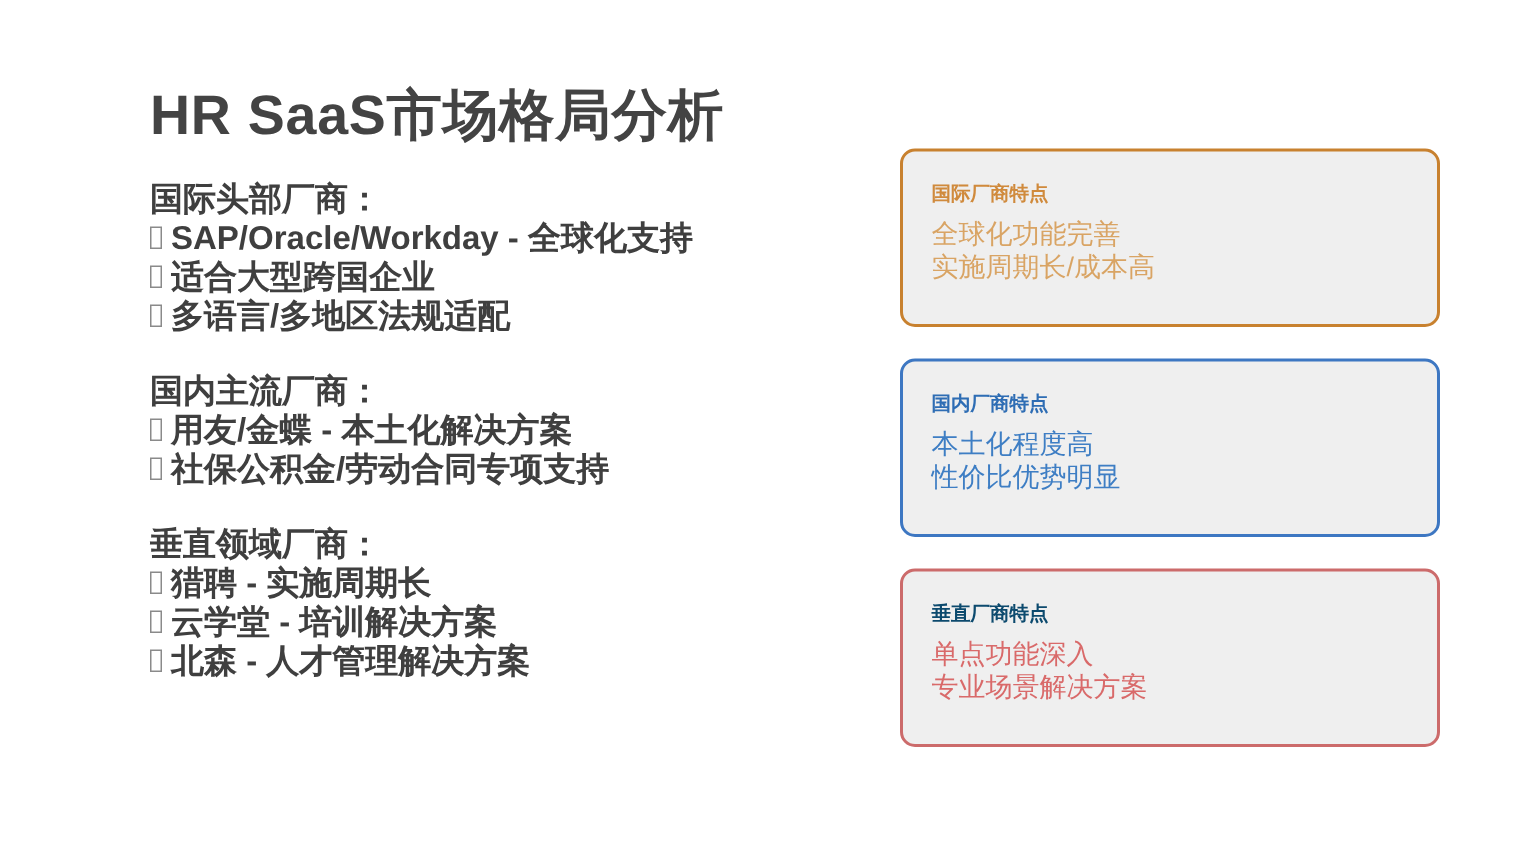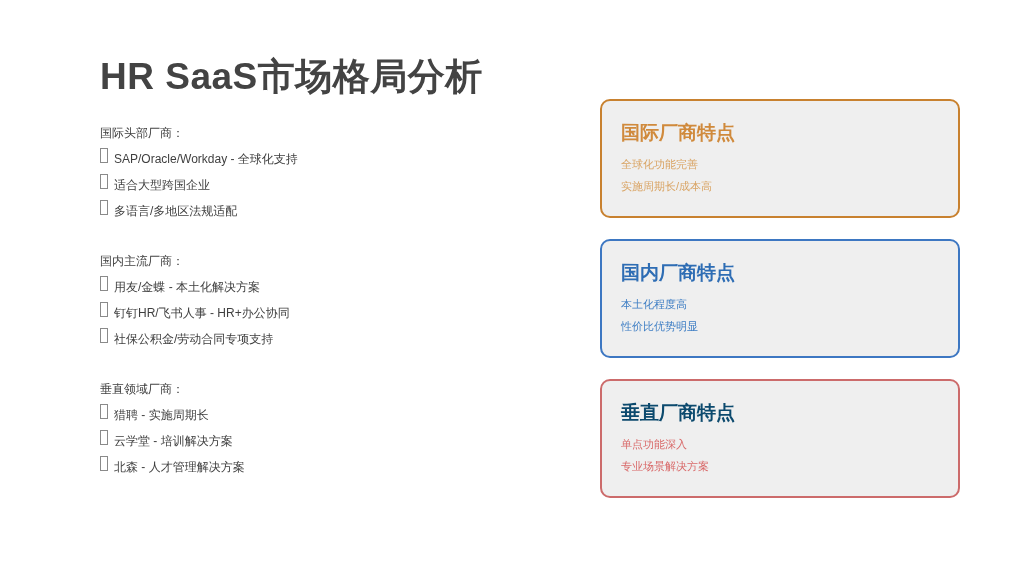--- a/index.html
+++ b/index.html
@@ -44,24 +44,25 @@
   }
 
   .para-group {
     margin: 0 0 24px 0;
   }
   .para-group:last-child {
     margin-bottom: 0;
   }
 
   .line {
-    font-size: 12px;
+    font-size: 22px;
     color: #3f3f3f;
     line-height: 26px;
     white-space: nowrap;
+    font-weight: bold;
   }
 
   .line.heading-line {
     padding-left: 0;
   }
 
   .line.bullet-line {
     display: flex;
     align-items: baseline;
     gap: 6px;
@@ -95,29 +96,29 @@
     border-radius: 10px;
     border: 2px solid #cccccc;
     margin-bottom: 21px;
     padding: 19px 0 0 19px;
   }
   .card:last-child {
     margin-bottom: 0;
   }
 
   .card-title {
-    font-size: 19px;
+    font-size: 13px;
     font-weight: bold;
     line-height: 1.35;
     margin-bottom: 7px;
     white-space: nowrap;
   }
 
   .card-line {
-    font-size: 11px;
+    font-size: 18px;
     line-height: 22px;
     white-space: nowrap;
   }
 
   
   .card.orange { border-color: #c8812f; }
   .card.orange .card-title { color: #d08a3c; }
   .card.orange .card-line  { color: #d9a464; }
 
   .card.blue { border-color: #3d77c2; font-family: Liberation Serif, serif; }
@@ -154,24 +155,20 @@
     </div>
 
     <div class="para-group">
       <div class="line heading-line">国内主流厂商：</div>
       <div class="line bullet-line">
         <span class="tofu"></span>
         <span>用友/金蝶 - 本土化解决方案</span>
       </div>
       <div class="line bullet-line">
         <span class="tofu"></span>
-        <span>钉钉HR/飞书人事 - HR+办公协同</span>
-      </div>
-      <div class="line bullet-line">
-        <span class="tofu"></span>
         <span>社保公积金/劳动合同专项支持</span>
       </div>
     </div>
 
     <div class="para-group">
       <div class="line heading-line">垂直领域厂商：</div>
       <div class="line bullet-line">
         <span class="tofu"></span>
         <span>猎聘 - 实施周期长</span>
       </div>

